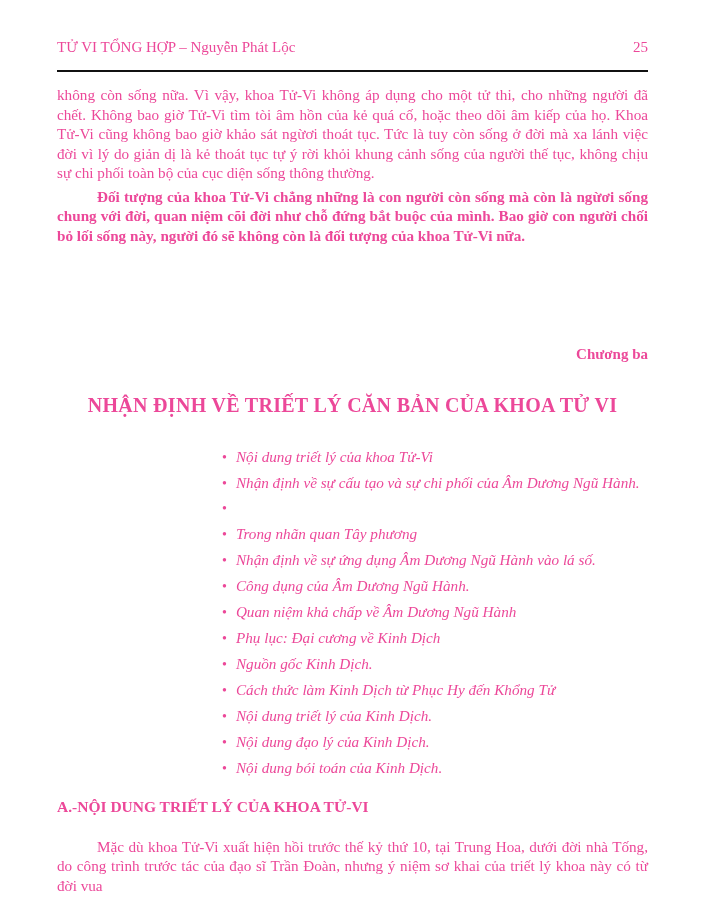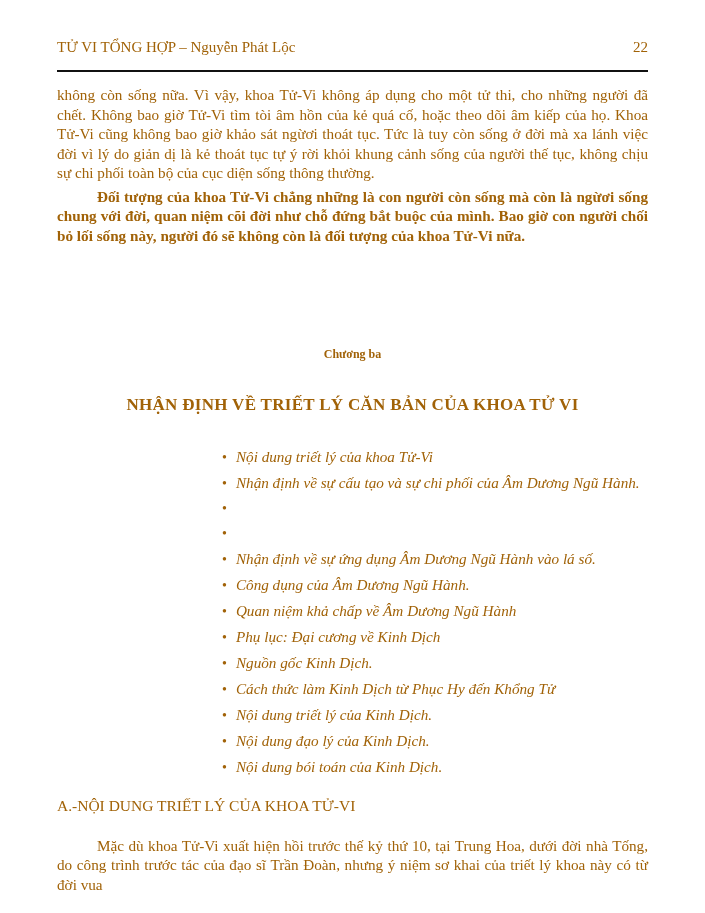--- a/index.html
+++ b/index.html
@@ -2,21 +2,21 @@
 <html><head>
 <meta charset="utf-8">
 <style>
   html, body { margin: 0; padding: 0; background: #e8e8e8; }
   .page {
     position: relative;
     width: 705px;
     height: 913px;
     margin: 0 auto;
     background: #ffffff;
-    color: #a16207;
+    color: #ec4899;
     font-family: "Liberation Serif", "DejaVu Serif", serif;
     box-sizing: border-box;
     padding: 38px 57px 0 57px;
     overflow: hidden;
   }
   .page-header {
     display: flex;
     justify-content: space-between;
     align-items: baseline;
     font-size: 15px;
@@ -30,30 +30,30 @@
   .body-text {
     font-size: 15.2px;
     line-height: 19.5px;
     text-align: justify;
     margin: 0;
   }
   .para-1 { margin-top: 13px; }
   .para-2 { margin-top: 4px; text-indent: 40px; font-weight: bold; }
   .chapter-label {
     margin-top: 100px;
-    text-align: center;
+    text-align: right;
     font-weight: bold;
-    font-size: 12px;
+    font-size: 15px;
     line-height: 19px;
   }
   .chapter-title {
     margin-top: 31px;
     text-align: center;
     font-weight: bold;
-    font-size: 17px;
+    font-size: 20px;
     line-height: 20px;
     letter-spacing: 0.3px;
   }
   .topic-list {
     list-style: none;
     margin: 32px 0 0 165px;
     padding: 0;
     font-style: italic;
     font-size: 15.2px;
   }
@@ -63,37 +63,37 @@
     line-height: 19.5px;
     margin-bottom: 5.5px;
   }
   .bullet-glyph {
     font-style: normal;
     margin-right: 9px;
     font-size: 14px;
   }
   .section-heading {
     margin-top: 18px;
-    font-weight: normal;
+    font-weight: bold;
     font-size: 15.5px;
     line-height: 20px;
   }
   .section-para {
     margin-top: 20px;
     text-indent: 40px;
   }
 </style>
 </head>
 <body>
 
 <div class="page">
 
   <div class="page-header">
     <span>TỬ VI TỔNG HỢP – Nguyễn Phát Lộc</span>
-    <span>22</span>
+    <span>25</span>
   </div>
 
   <hr class="header-rule">
 
   <p class="body-text para-1">không còn sống nữa. Vì vậy, khoa Tử-Vi không áp dụng cho một tử thi, cho những người đã chết. Không bao giờ Tử-Vi tìm tòi âm hồn của kẻ quá cố, hoặc theo dõi âm kiếp của họ. Khoa Tử-Vi cũng không bao giờ khảo sát ngừơi thoát tục. Tức là tuy còn sống ở đời mà xa lánh việc đời vì lý do giản dị là kẻ thoát tục tự ý rời khỏi khung cảnh sống của người thế tục, không chịu sự chi phối toàn bộ của cục diện sống thông thường.</p>
 
   <p class="body-text para-2">Đối tượng của khoa Tử-Vi chẳng những là con người còn sống mà còn là ngừơi sống chung với đời, quan niệm cõi đời như chỗ đứng bắt buộc của mình. Bao giờ con người chối bỏ lối sống này, người đó sẽ không còn là đối tượng của khoa Tử-Vi nữa.</p>
 
   <div class="chapter-label">Chương ba</div>
 
@@ -106,20 +106,21 @@
       </li>
     <li>
         <span class="bullet-glyph">•</span>
         <span>Nhận định về sự cấu tạo và sự chi phối của Âm Dương Ngũ Hành.</span>
       </li>
     <li>
         <span class="bullet-glyph">•</span>
       </li>
     <li>
         <span class="bullet-glyph">•</span>
+        <span>Trong nhãn quan Tây phương</span>
       </li>
     <li>
         <span class="bullet-glyph">•</span>
         <span>Nhận định về sự ứng dụng Âm Dương Ngũ Hành vào lá số.</span>
       </li>
     <li>
         <span class="bullet-glyph">•</span>
         <span>Công dụng của Âm Dương Ngũ Hành.</span>
       </li>
     <li>

